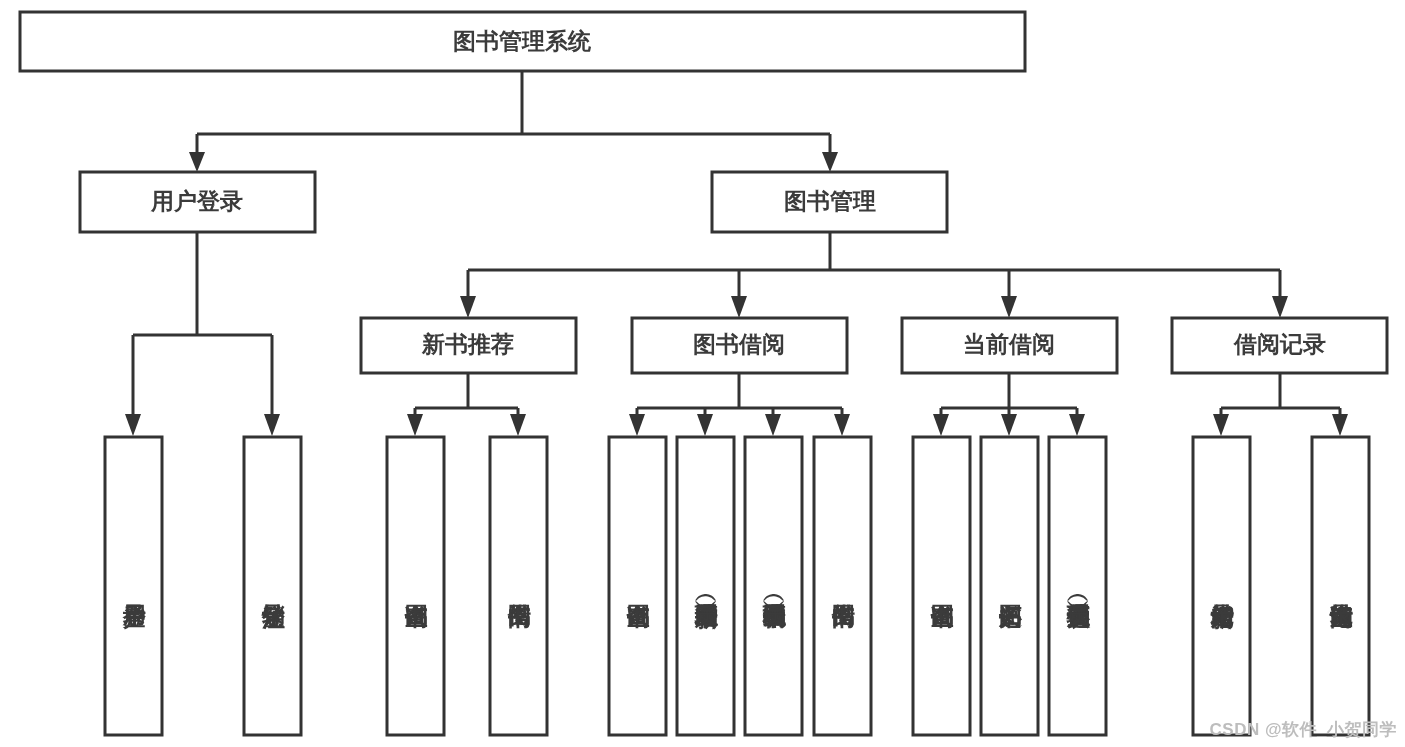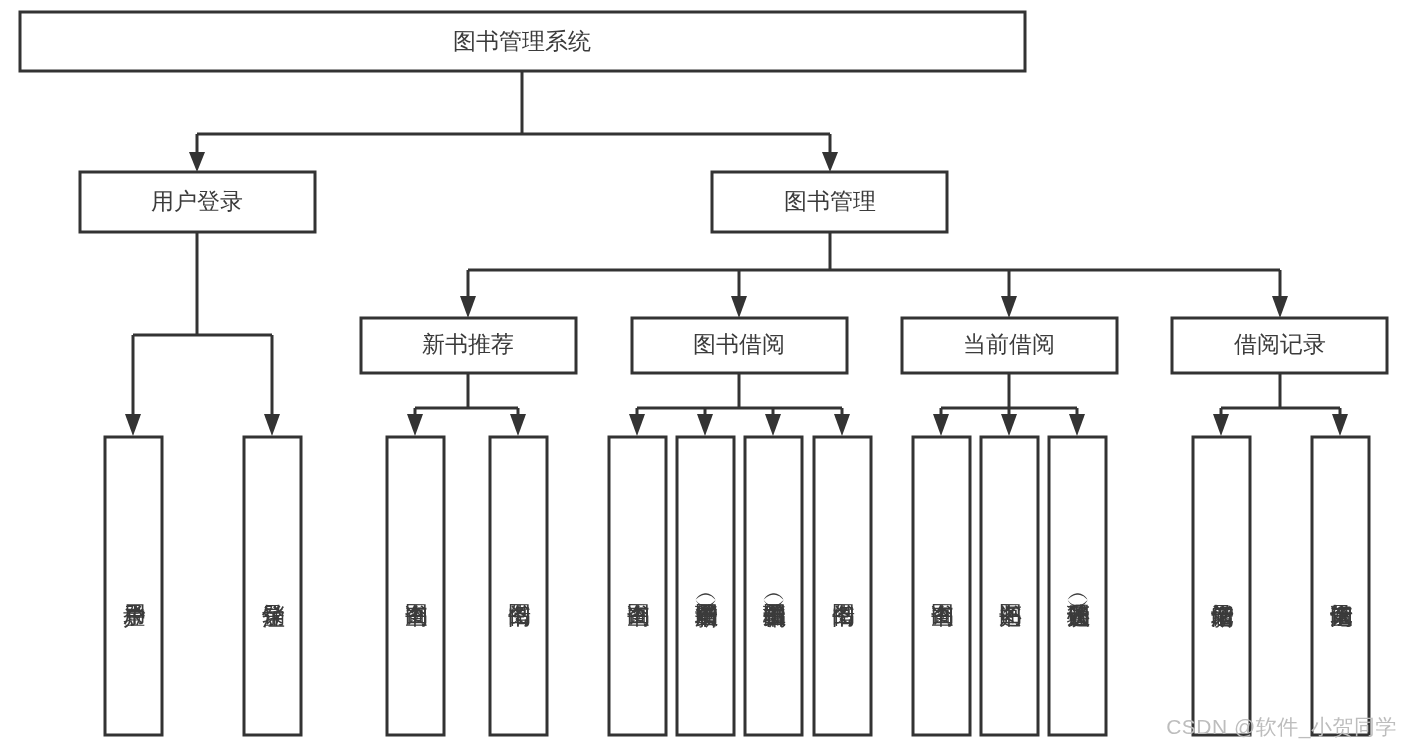--- a/index.html
+++ b/index.html
@@ -11,20 +11,21 @@
     width: 1405px;
     height: 747px;
     font-family: "Liberation Sans", "DejaVu Sans", sans-serif;
     overflow: hidden;
     position: relative;
   }
   #diagram-root {
     position: relative;
     width: 1405px;
     height: 747px;
+    font-weight: bold;
   }
   svg.diagram {
     display: block;
     width: 1405px;
     height: 747px;
   }
   .node-box {
     fill: #ffffff;
     stroke: #333333;
     stroke-width: 3;
@@ -47,21 +48,21 @@
     dominant-baseline: middle;
   }
   .node-label.vertical {
     font-size: 23px;
   }
   .watermark {
     position: absolute;
     right: 8px;
     bottom: 6px;
     font-family: "Liberation Sans", "DejaVu Sans", sans-serif;
-    font-size: 21px;
+    font-size: 17px;
     color: #bdbdbd;
     white-space: nowrap;
     letter-spacing: 0.5px;
   }
 </style>
 </head>
 <body>
 
 <div id="diagram-root">
   <svg class="diagram" viewBox="0 0 1405 747" xmlns="http://www.w3.org/2000/svg">

